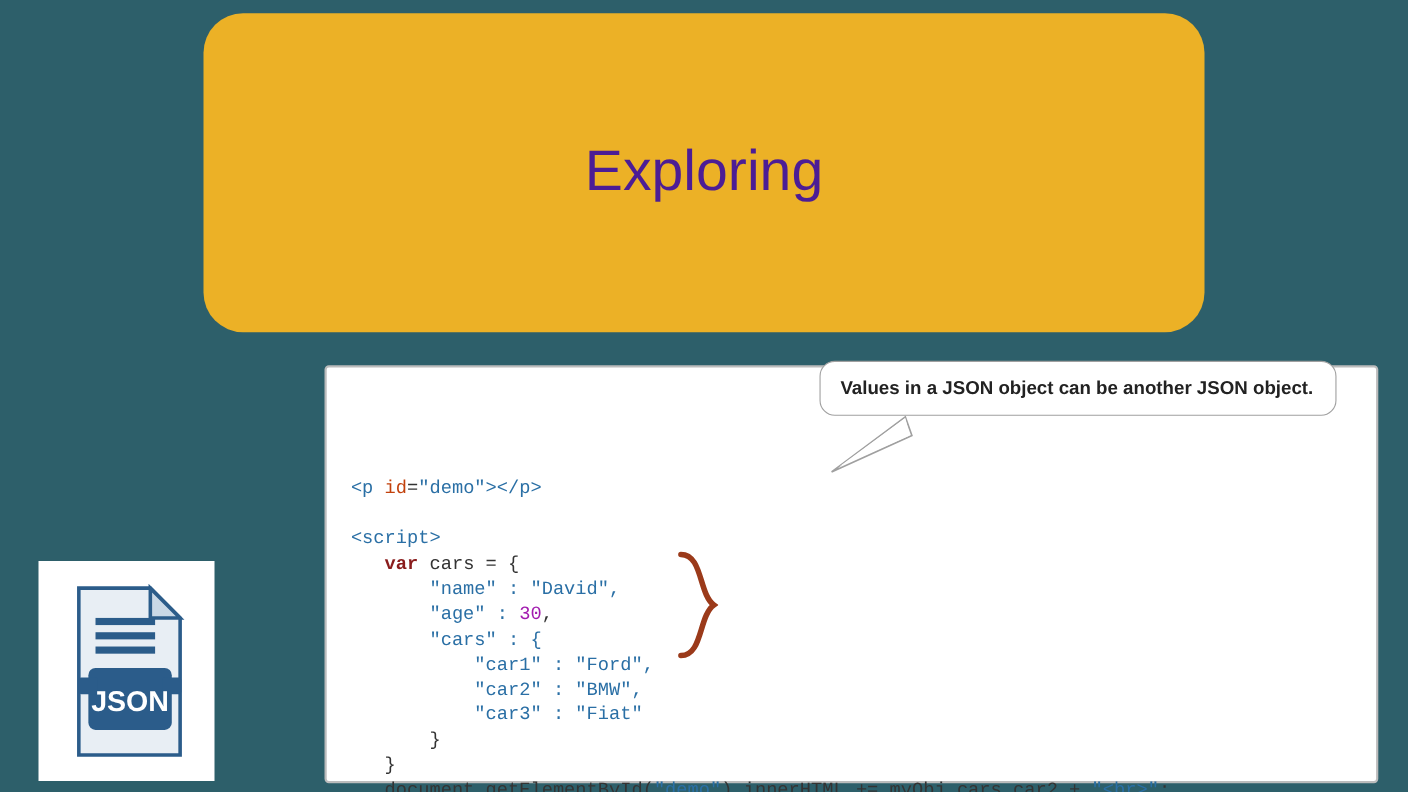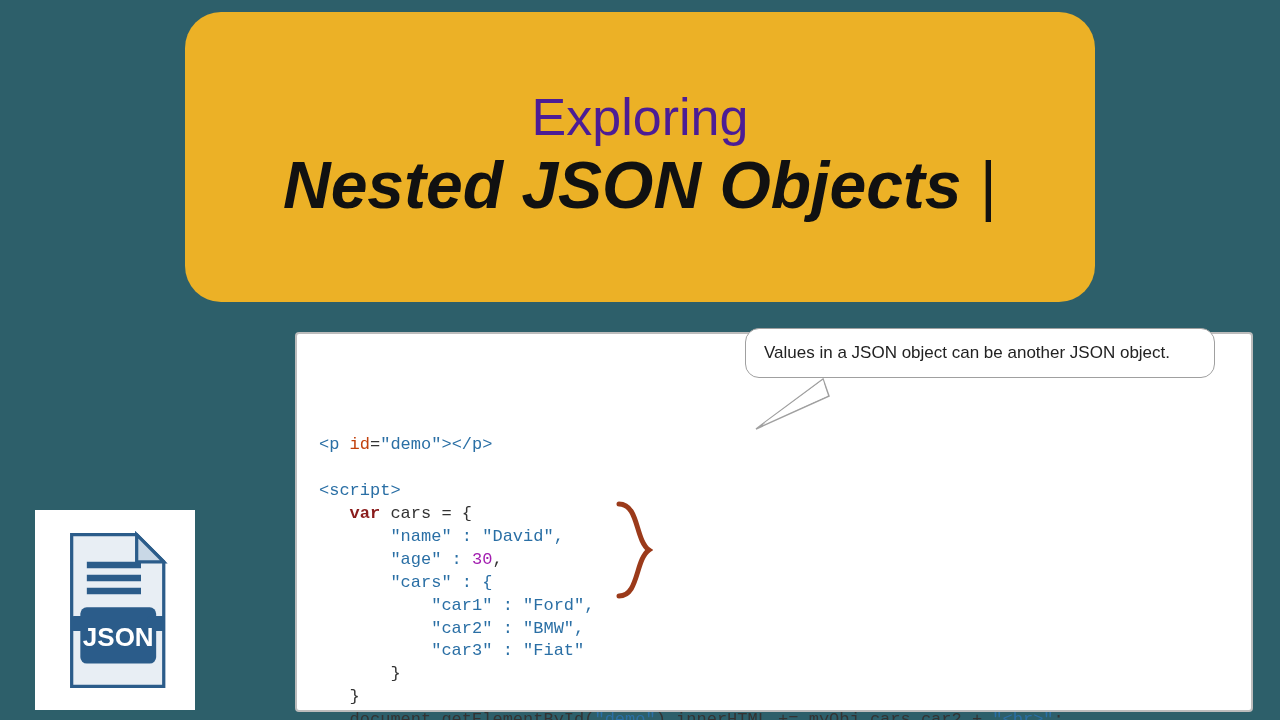--- a/index.html
+++ b/index.html
@@ -77,21 +77,21 @@
   position: absolute;
   right: 36px;
   top: -6px;
   width: 470px;
   background: #fff;
   border: 1.5px solid #a0a0a0;
   border-radius: 14px;
   padding: 14px 18px;
   font-size: 17px;
   color: #222;
-  font-weight: 400;
+  font-weight: 700;
   margin-left: 44px;
 }
 .code-area {
   position: relative;
   margin-top: 82px;
   font-family: Consolas, "Courier New", monospace;
   font-size: 17px;
   line-height: 1.35;
   color: #333;
   white-space: pre;
@@ -110,23 +110,20 @@
   width: 38px;
   height: 100px;
   pointer-events: none;
 }
 </style>
 </head>
 <body>
 
 <div class="title-card">
   <div class="title-line1">Exploring</div>
-  <div class="title-line2">
-    <span class="em">Nested JSON Objects</span><span> | </span>
-  </div>
 </div>
 
 <div class="json-badge">
   <svg viewBox="0 0 120 150">
     <path d="M20 5 H80 L105 30 V145 H20 Z" fill="#e8eef4" stroke="#2b5c8a" stroke-width="3"></path>
     <path d="M80 5 V30 H105 Z" fill="#c9d8e6" stroke="#2b5c8a" stroke-width="3"></path>
     <rect x="34" y="30" width="50" height="6" fill="#2b5c8a"></rect>
     <rect x="34" y="42" width="50" height="6" fill="#2b5c8a"></rect>
     <rect x="34" y="54" width="50" height="6" fill="#2b5c8a"></rect>
     <rect x="28" y="72" width="70" height="52" rx="6" fill="#2b5c8a"></rect>

